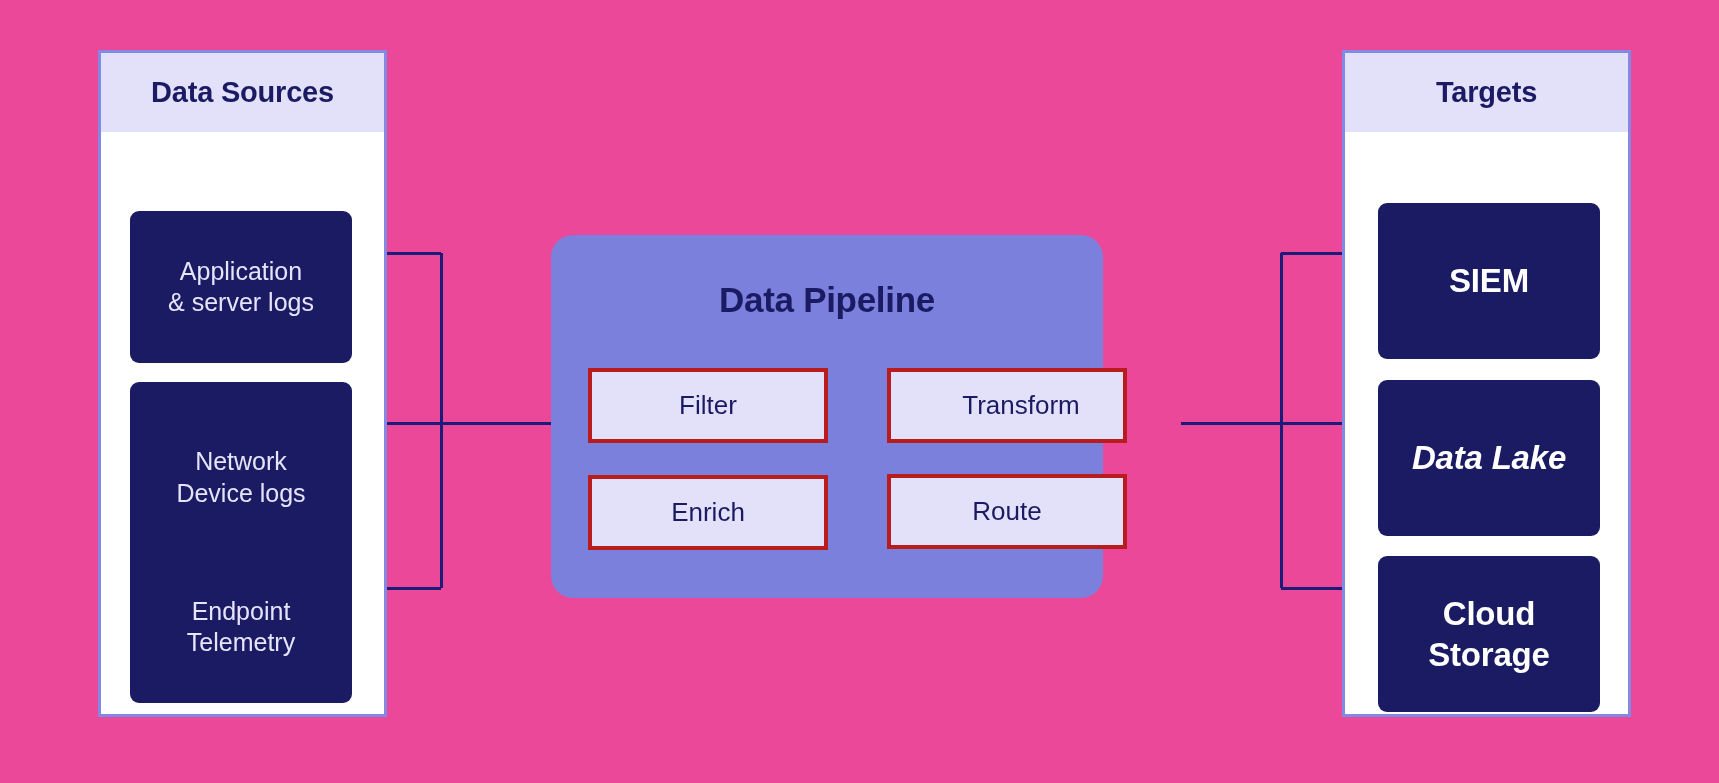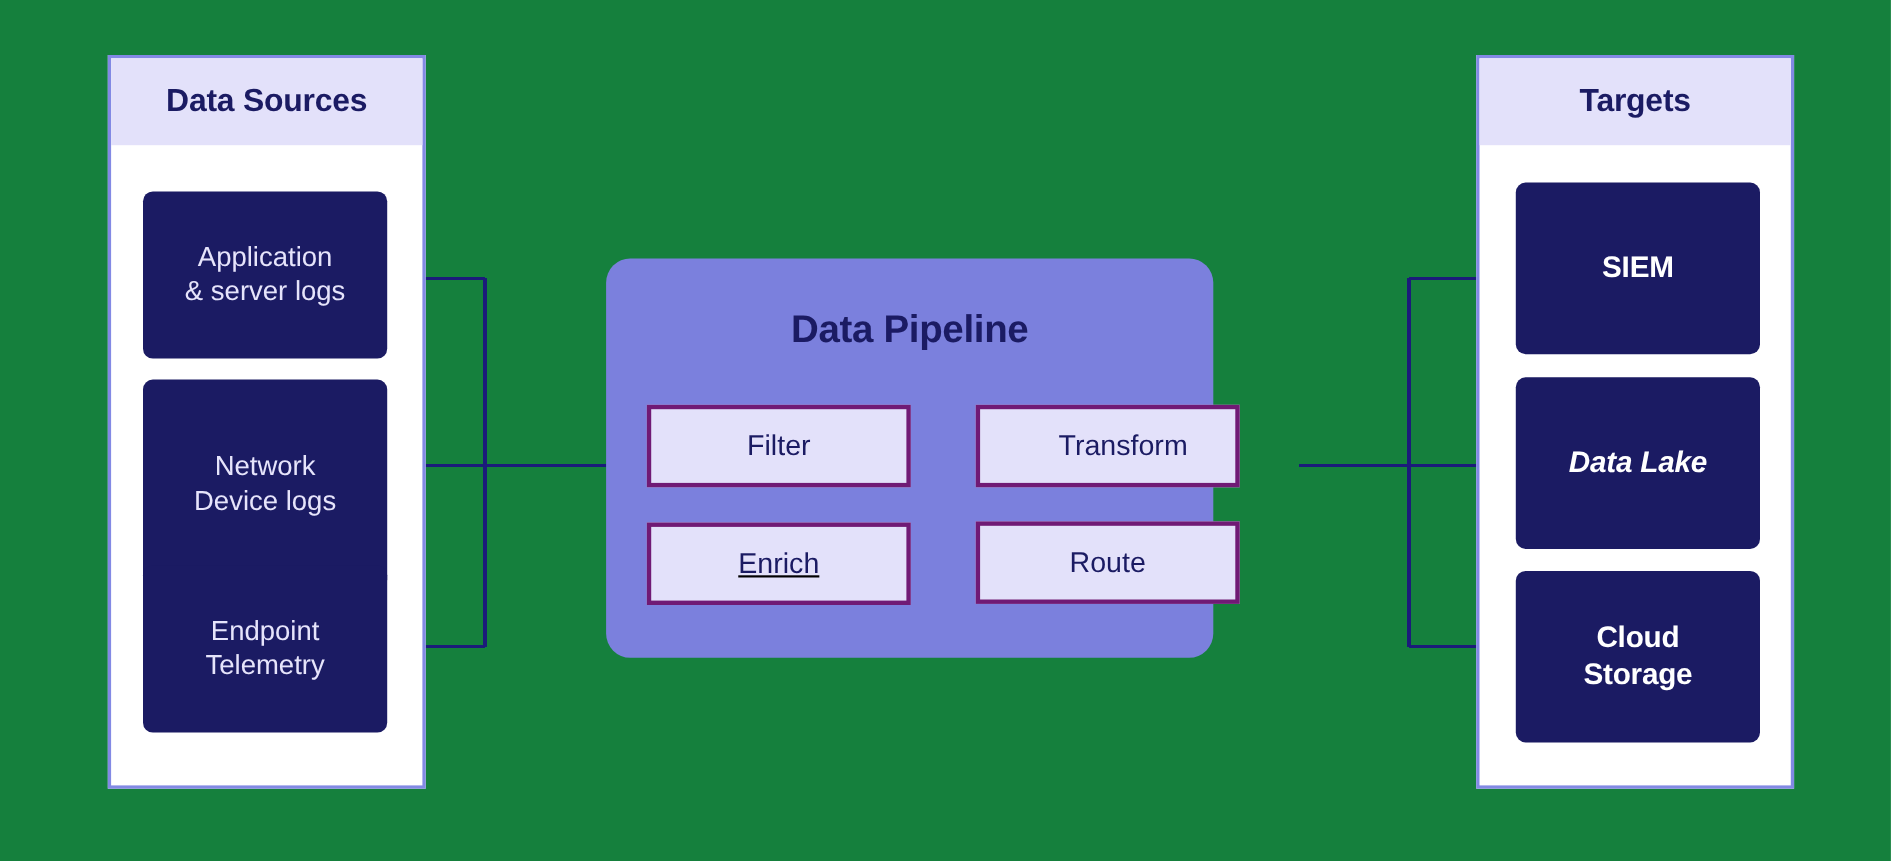--- a/index.html
+++ b/index.html
@@ -11,21 +11,21 @@
     width: 1719px;
     height: 783px;
     font-family: "Liberation Sans", sans-serif;
     overflow: hidden;
   }
 
   #diagram {
     position: relative;
     width: 1719px;
     height: 783px;
-    background: #15803d;
+    background: #ec4899;
   }
 
   
   .column {
     position: absolute;
     box-sizing: border-box;
     border: 3px solid #8289e4;
     background: #ffffff;
   }
   #sources-column {
@@ -63,32 +63,33 @@
   .node {
     position: absolute;
     box-sizing: border-box;
     background: #1b1b63;
     border-radius: 9px;
     display: flex;
     align-items: center;
     justify-content: center;
     text-align: center;
     padding: 6px 10px;
+    margin-top: 37px;
   }
   .node-label {
     line-height: 1.25;
     white-space: pre-line;
   }
   .source-node .node-label {
     font-size: 25px;
     font-weight: normal;
     color: #e6e4fb;
   }
   .target-node .node-label {
-    font-size: 27px;
+    font-size: 33px;
     font-weight: bold;
     color: #ffffff;
     letter-spacing: -0.2px;
   }
 
   
   #pipeline-panel {
     position: absolute;
     left: 551px;
     top: 235px;
@@ -105,21 +106,21 @@
     text-align: center;
     font-size: 35px;
     font-weight: bold;
     color: #1b1b63;
     letter-spacing: -0.3px;
   }
   .stage-box {
     position: absolute;
     box-sizing: border-box;
     background: #e3e1fa;
-    border: 4px solid #701a75;
+    border: 4px solid #b91c1c;
     display: flex;
     align-items: center;
     justify-content: center;
   }
   .stage-label {
     font-size: 26px;
     color: #1b1b63;
     white-space: nowrap;
   }
 
@@ -184,21 +185,21 @@
     <div id="pipeline-title">Data Pipeline</div>
 
     <div class="stage-box" style="left:37px; top:133px; width:240px; height:75px;">
       <span class="stage-label">Filter</span>
     </div>
 
     <div class="stage-box" style="left:336px; top:133px; width:240px; height:75px;padding-left:28px;">
       <span class="stage-label">Transform</span>
     </div>
 
-    <div class="stage-box" style="left:37px; top:240px; width:240px; height:75px;text-decoration:underline;">
+    <div class="stage-box" style="left:37px; top:240px; width:240px; height:75px;">
       <span class="stage-label">Enrich</span>
     </div>
 
     <div class="stage-box" style="left:336px; top:239px; width:240px; height:75px;">
       <span class="stage-label">Route</span>
     </div>
   </div>
 
   <div class="column" id="targets-column">
     <div class="column-header">

